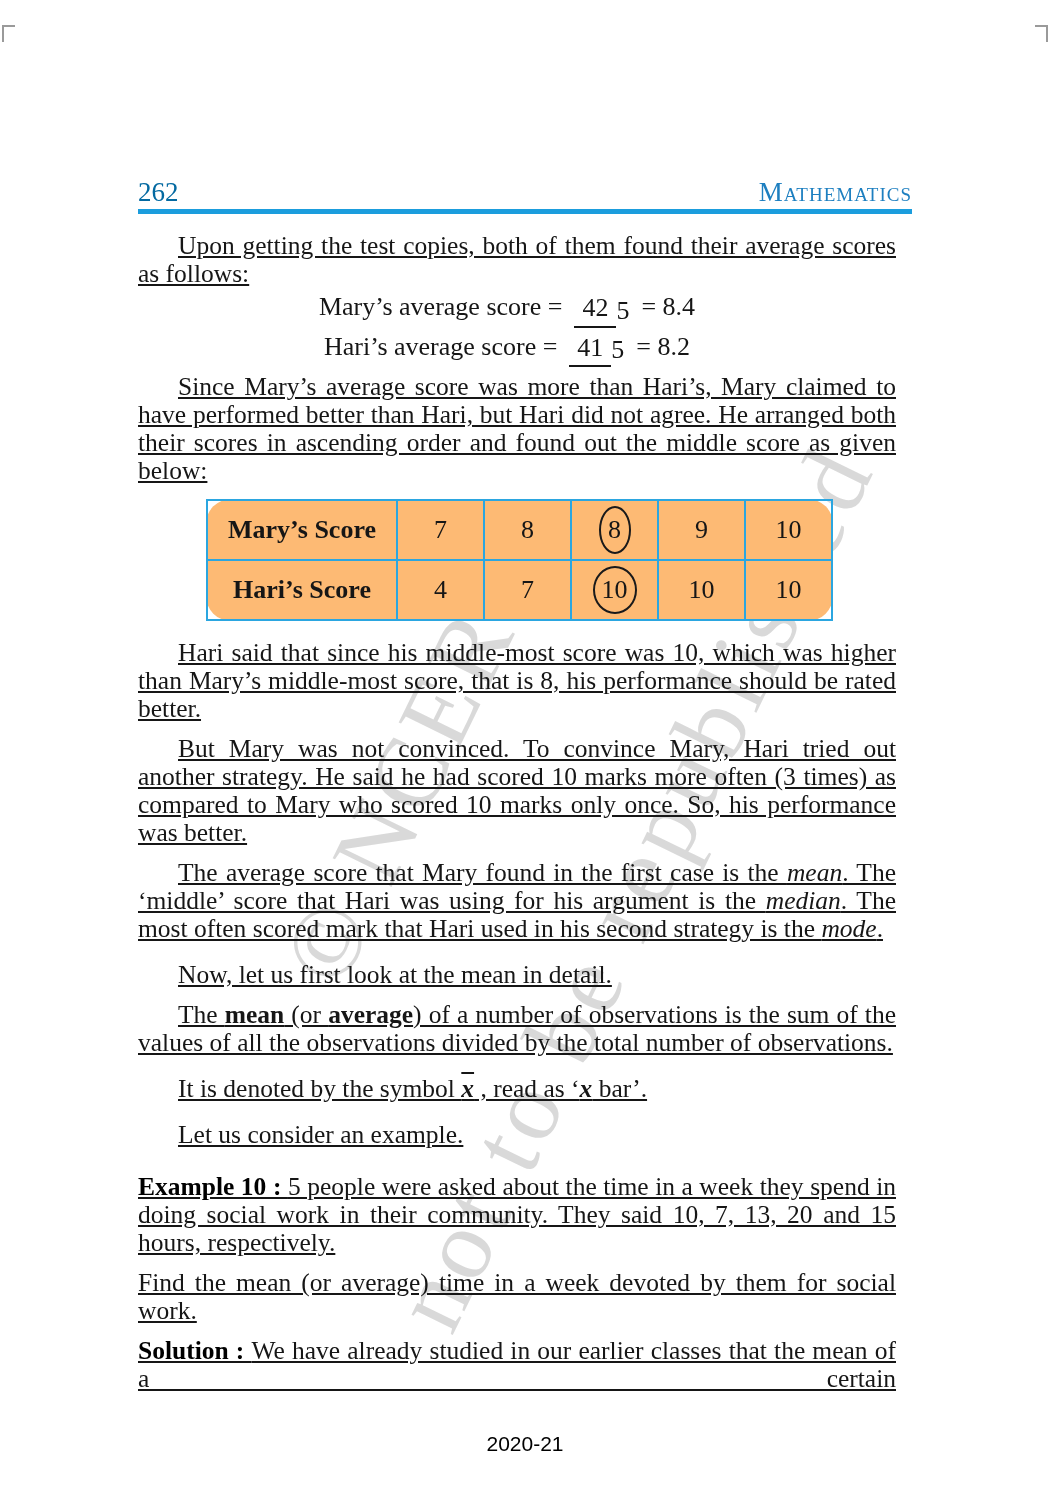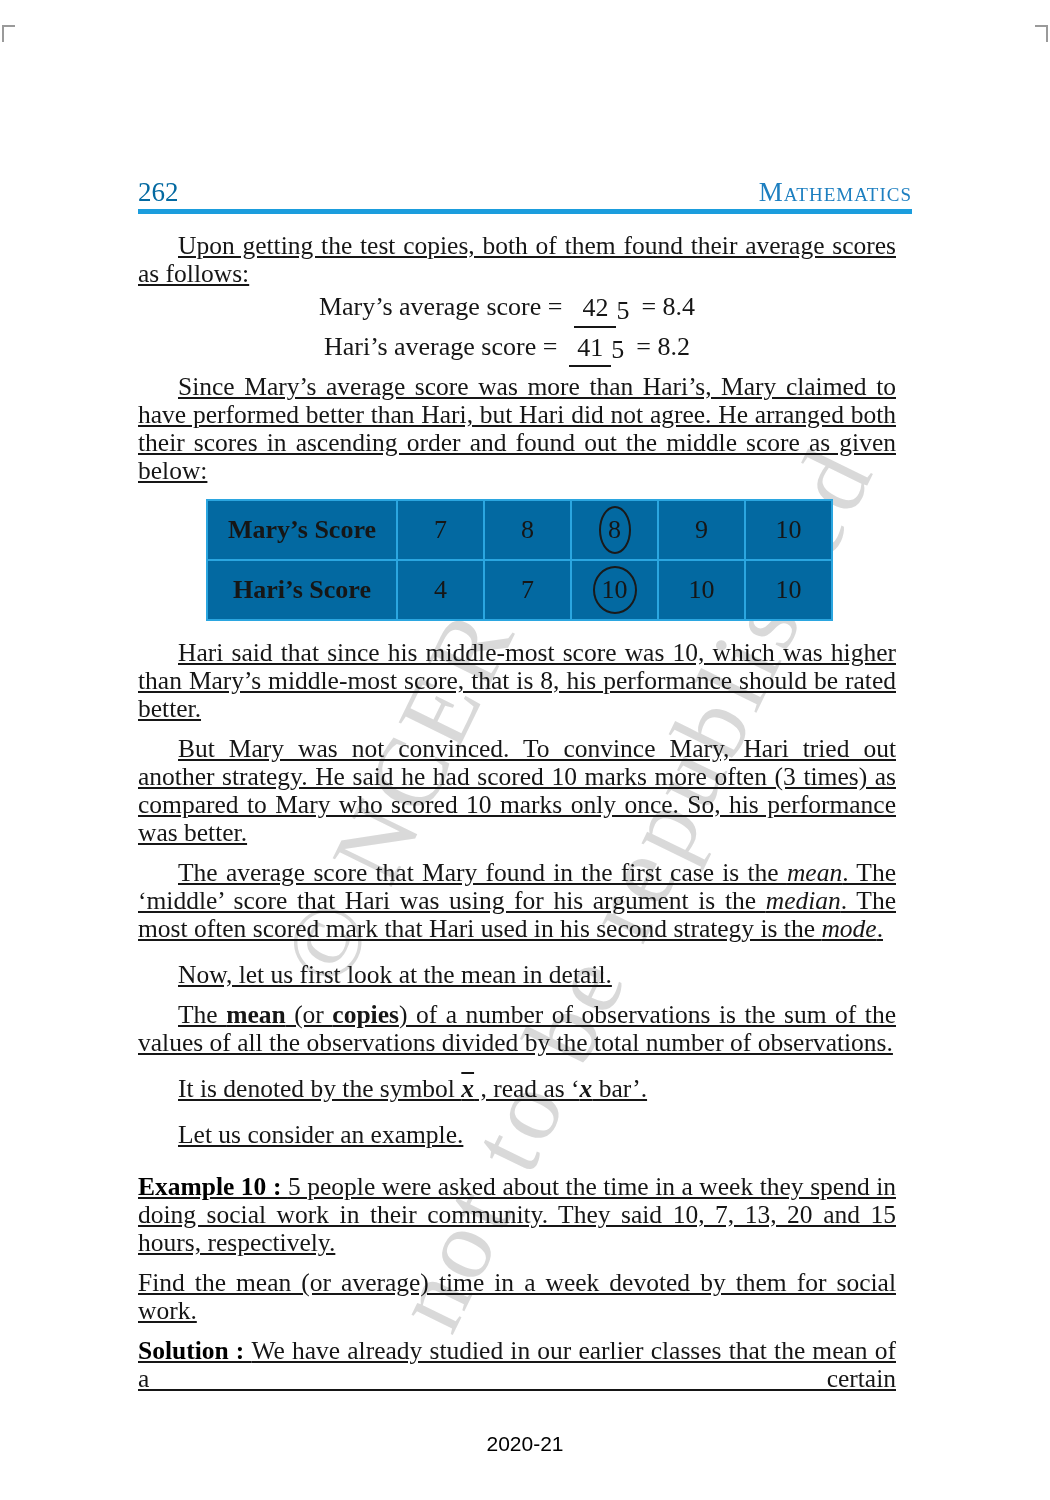--- a/index.html
+++ b/index.html
@@ -56,21 +56,22 @@
     display:flex;justify-content:center;align-items:flex-start;gap:12px;
     font-size:26px;margin:5px 0 0 0;transform:translateX(-18px);
   }
   .frac{display:inline-flex;align-items:center;line-height:1.18;}
   .frac .num{border-bottom:2.5px solid #161616;padding:0 8px 2px 8px;}
   .frac .den{padding-top:1px;}
 
   
   .score-table{
     border-collapse:collapse;margin:14px 0 0 68px;
-    background:#0369a1;
+    background:#fdba74;
+    border-radius:25px;
   }
   .score-table td{
     border:2.5px solid #2ba6e0;
     text-align:center;vertical-align:middle;
     height:56px;font-size:26px;
   }
   .score-table .lbl{width:186px;font-weight:bold;}
   .score-table .val{width:83px;}
   .circle{
     display:inline-flex;align-items:center;justify-content:center;
@@ -143,21 +144,21 @@
           <td class="val">10</td>
           <td class="val">10</td>
         </tr>
       </tbody>
     </table>
 
     <p class="para indent mt-lg"><span>Hari said that since his middle-most score was 10, which was higher than Mary’s middle-most score, that is 8, his performance should be rated better.</span></p>
     <p class="para indent"><span>But Mary was not convinced. To convince Mary, Hari tried out another strategy. He said he had scored 10 marks more often (3 times) as compared to Mary who scored 10 marks only once. So, his performance was better.</span></p>
     <p class="para indent"><span>The average score that Mary found in the first case is the </span><span class="seg-i">mean</span><span>. The ‘middle’ score that Hari was using for his argument is the </span><span class="seg-i">median</span><span>. The most often scored mark that Hari used in his second strategy is the </span><span class="seg-i">mode</span><span>.</span></p>
     <p class="para indent mt-lg"><span>Now, let us first look at the mean in detail.</span></p>
-    <p class="para indent"><span>The </span><span class="seg-b">mean</span><span> (or </span><span class="seg-b">copies</span><span>) of a number of observations is the sum of the values of all the observations divided by the total number of observations.</span></p>
+    <p class="para indent"><span>The </span><span class="seg-b">mean</span><span> (or </span><span class="seg-b">average</span><span>) of a number of observations is the sum of the values of all the observations divided by the total number of observations.</span></p>
     <p class="para indent mt-lg"><span>It is denoted by the symbol </span><span class="seg-xbar">x</span><span> , read as ‘</span><span class="seg-bi">x</span><span> bar’.</span></p>
     <p class="para indent mt-lg"><span>Let us consider an example.</span></p>
 
     <p class="para" style="margin-top:24px;"><span class="seg-accent">Example 10 : </span><span>5 people were asked about the time in a week they spend in doing social work in their community. They said 10, 7, 13, 20 and 15 hours, respectively.</span></p>
     <p class="para"><span>Find the mean (or average) time in a week devoted by them for social work.</span></p>
     <p class="para force-justify"><span class="seg-accent">Solution : </span><span>We have already studied in our earlier classes that the mean of a certain</span></p>
 
   </div>
 
   <div class="footer">2020-21</div>

